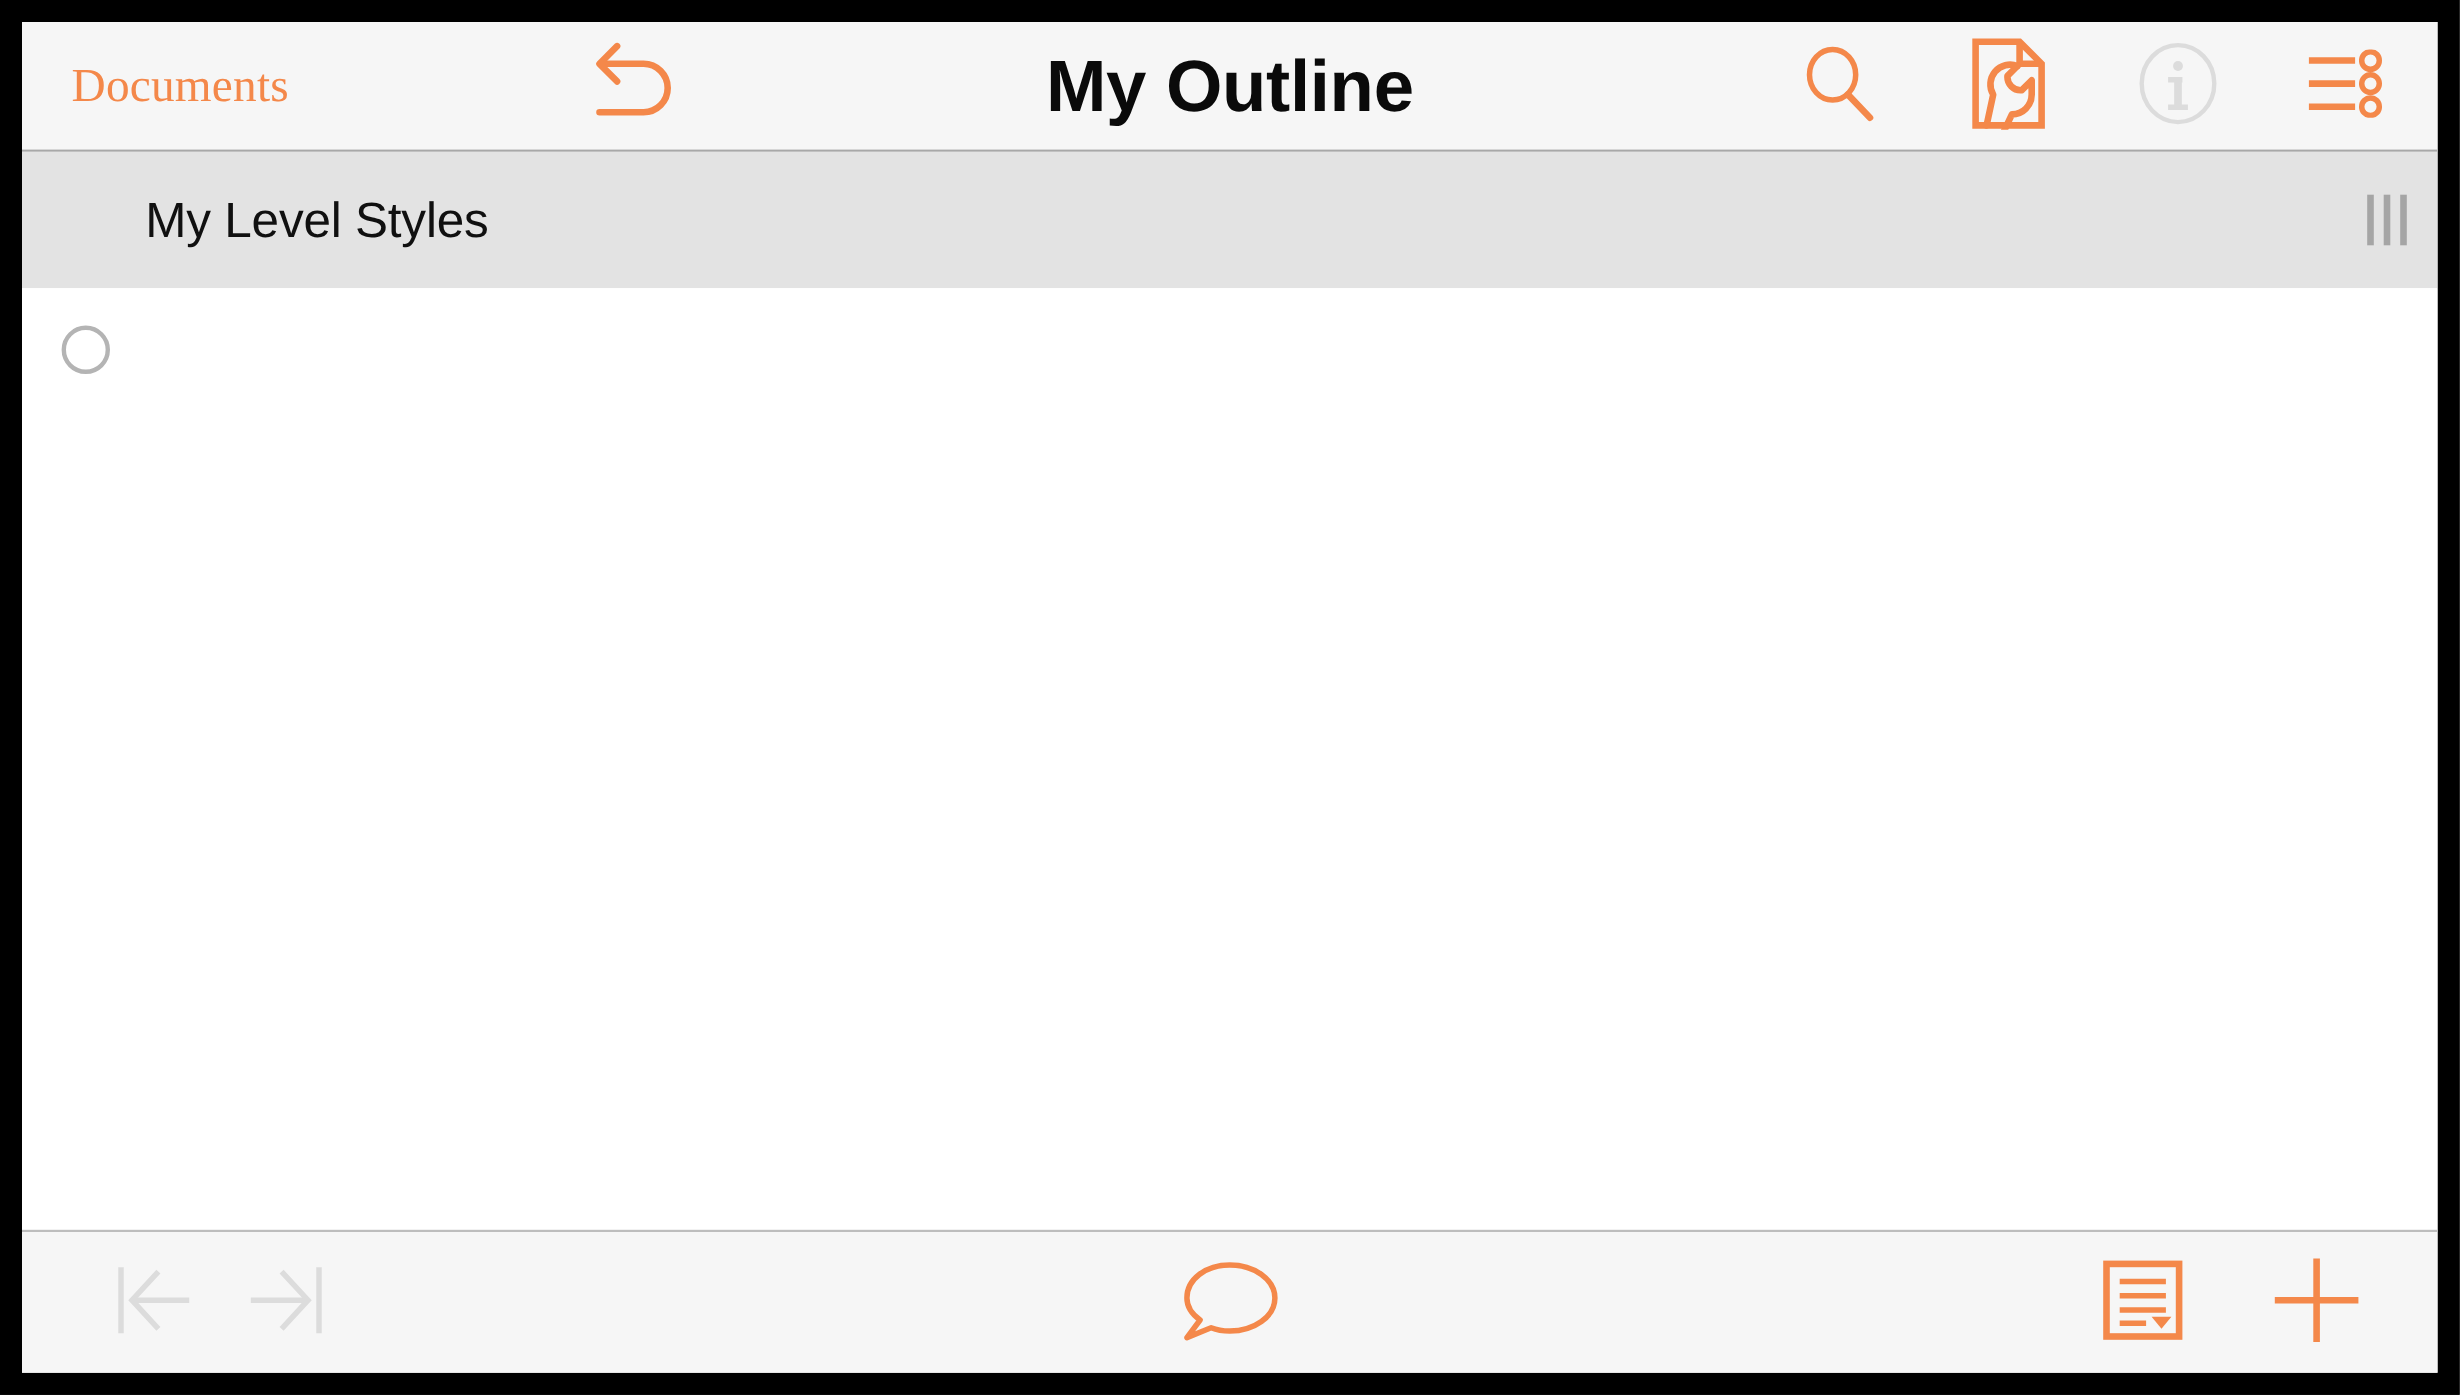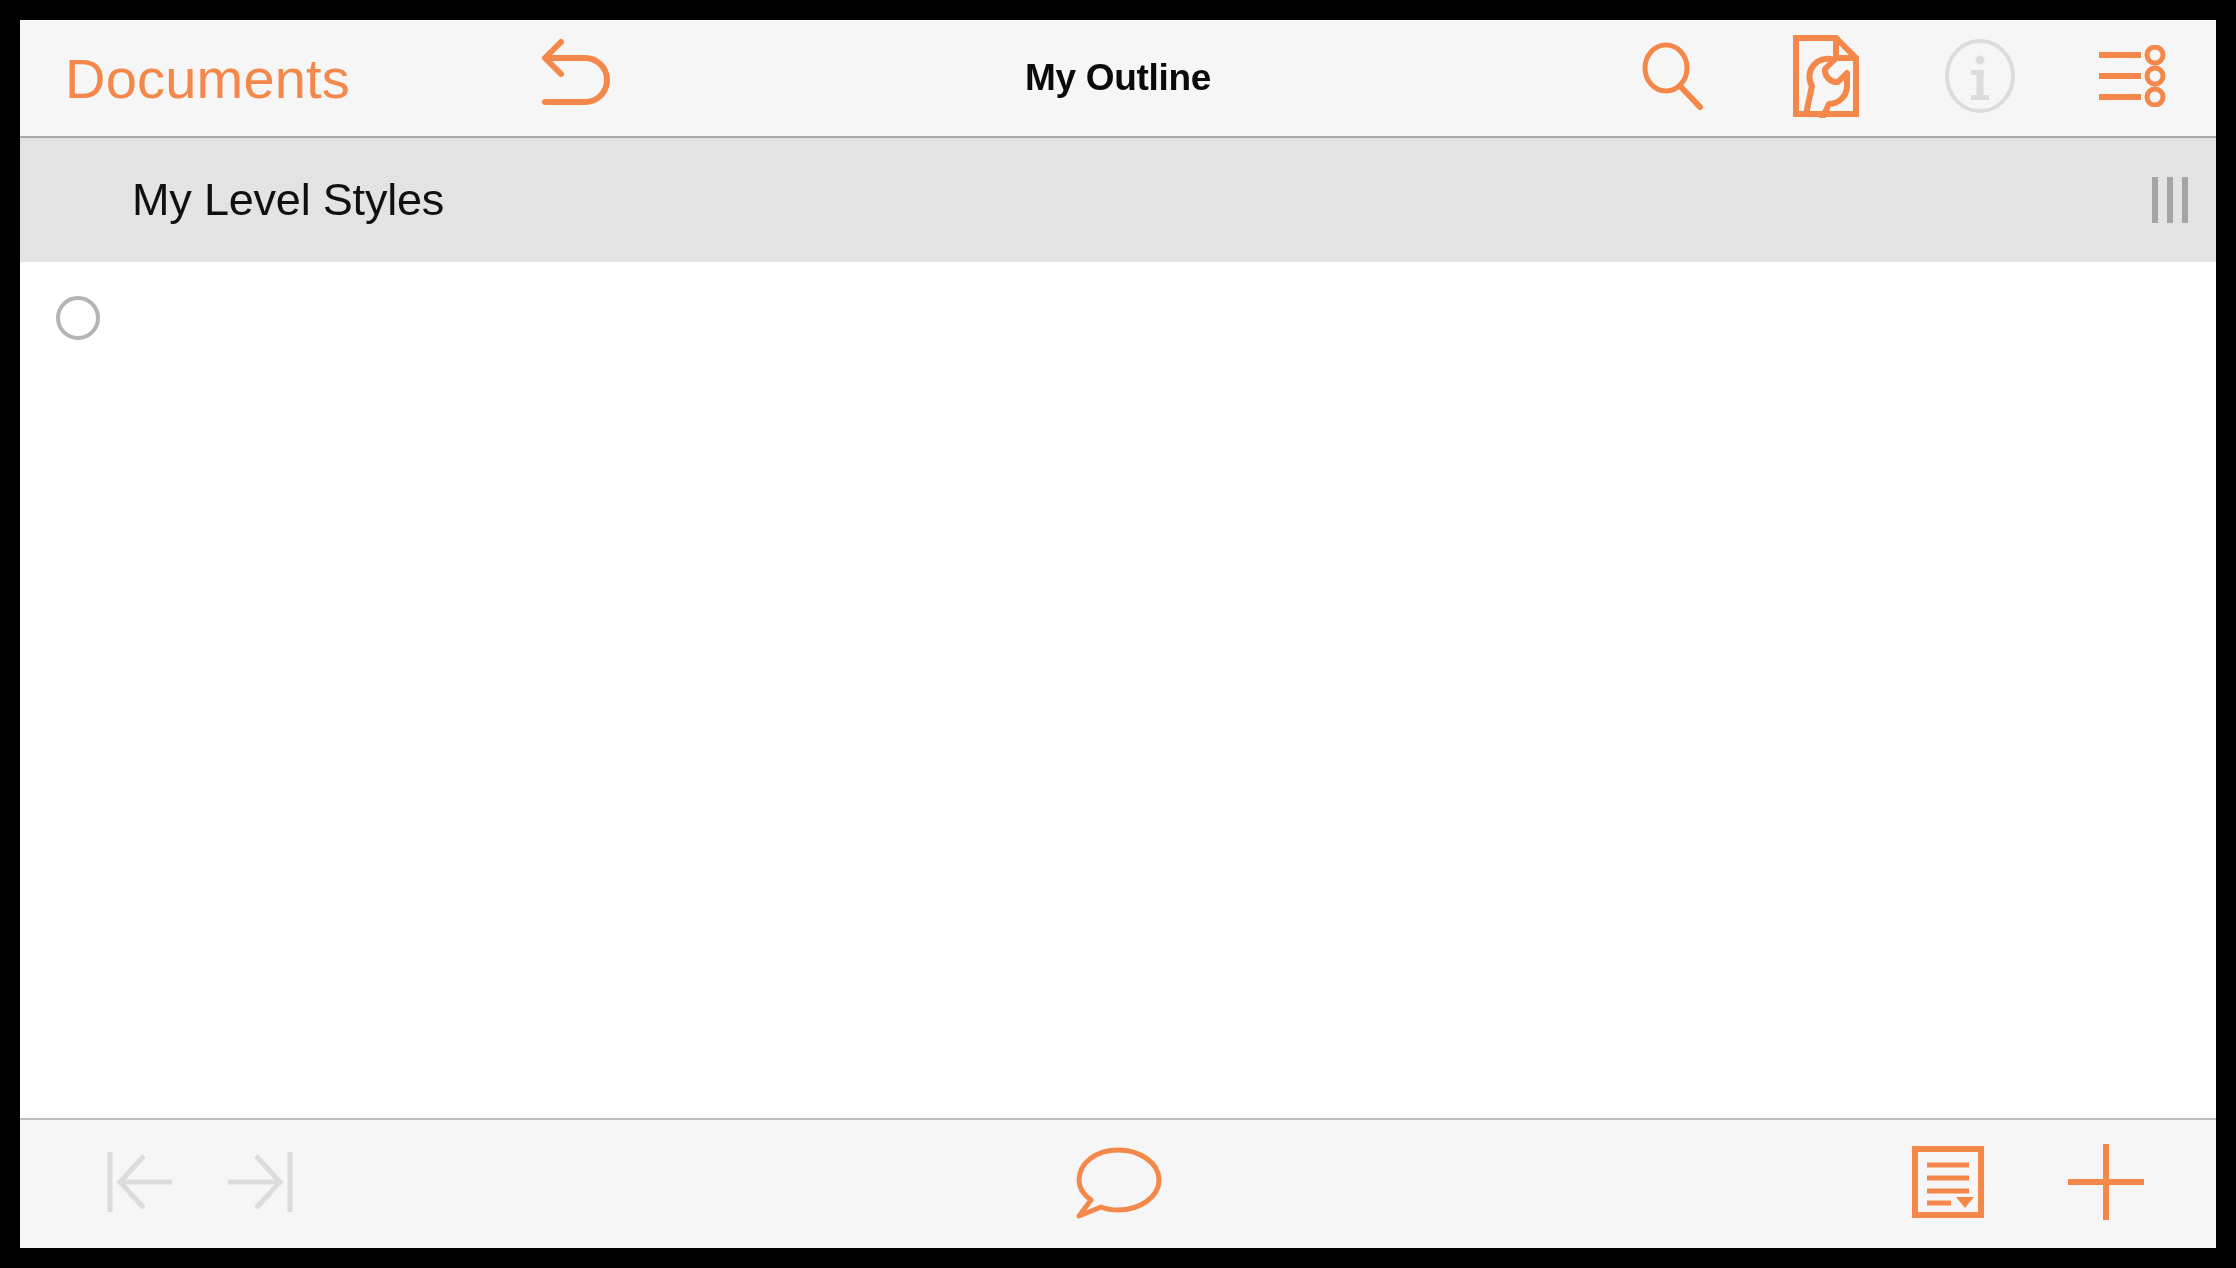--- a/index.html
+++ b/index.html
@@ -33,25 +33,26 @@
     border-bottom: 2px solid #a8a8a8;
     display: flex;
     align-items: center;
   }
 
   #back-button {
     position: absolute;
     left: 45px;
     top: 50%;
     transform: translateY(-50%);
-    font-size: 56px;
+    font-size: 43px;
     color: #f4884a;
     letter-spacing: 0.2px;
     white-space: nowrap;
     cursor: pointer;
+    font-family: Liberation Serif, serif;
   }
 
   #undo-button {
     position: absolute;
     left: 500px;
     top: 50%;
     transform: translateY(-50%);
     width: 110px;
     height: 90px;
     display: flex;
@@ -60,21 +61,21 @@
     cursor: pointer;
   }
 
   #doc-title {
     position: absolute;
     left: 0;
     right: 0;
     top: 50%;
     transform: translateY(-50%);
     text-align: center;
-    font-size: 37px;
+    font-size: 66px;
     font-weight: bold;
     color: #0a0a0a;
     letter-spacing: -0.3px;
   }
 
   .nav-right-group {
     position: absolute;
     right: 36px;
     top: 50%;
     transform: translateY(-50%);

